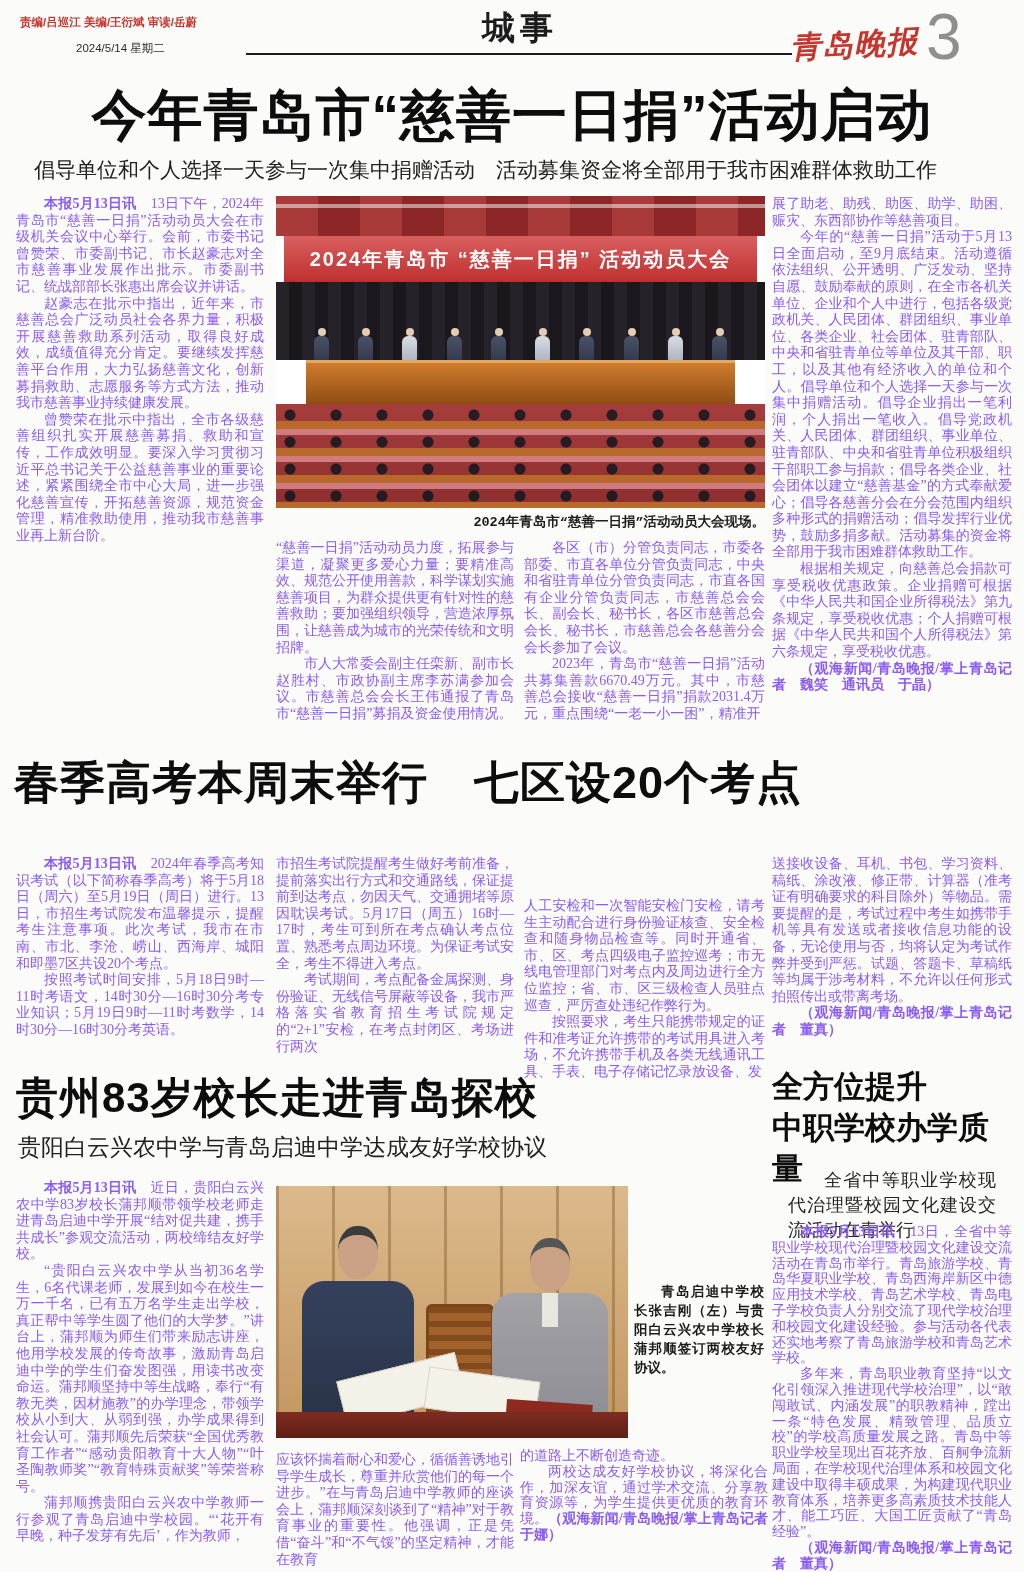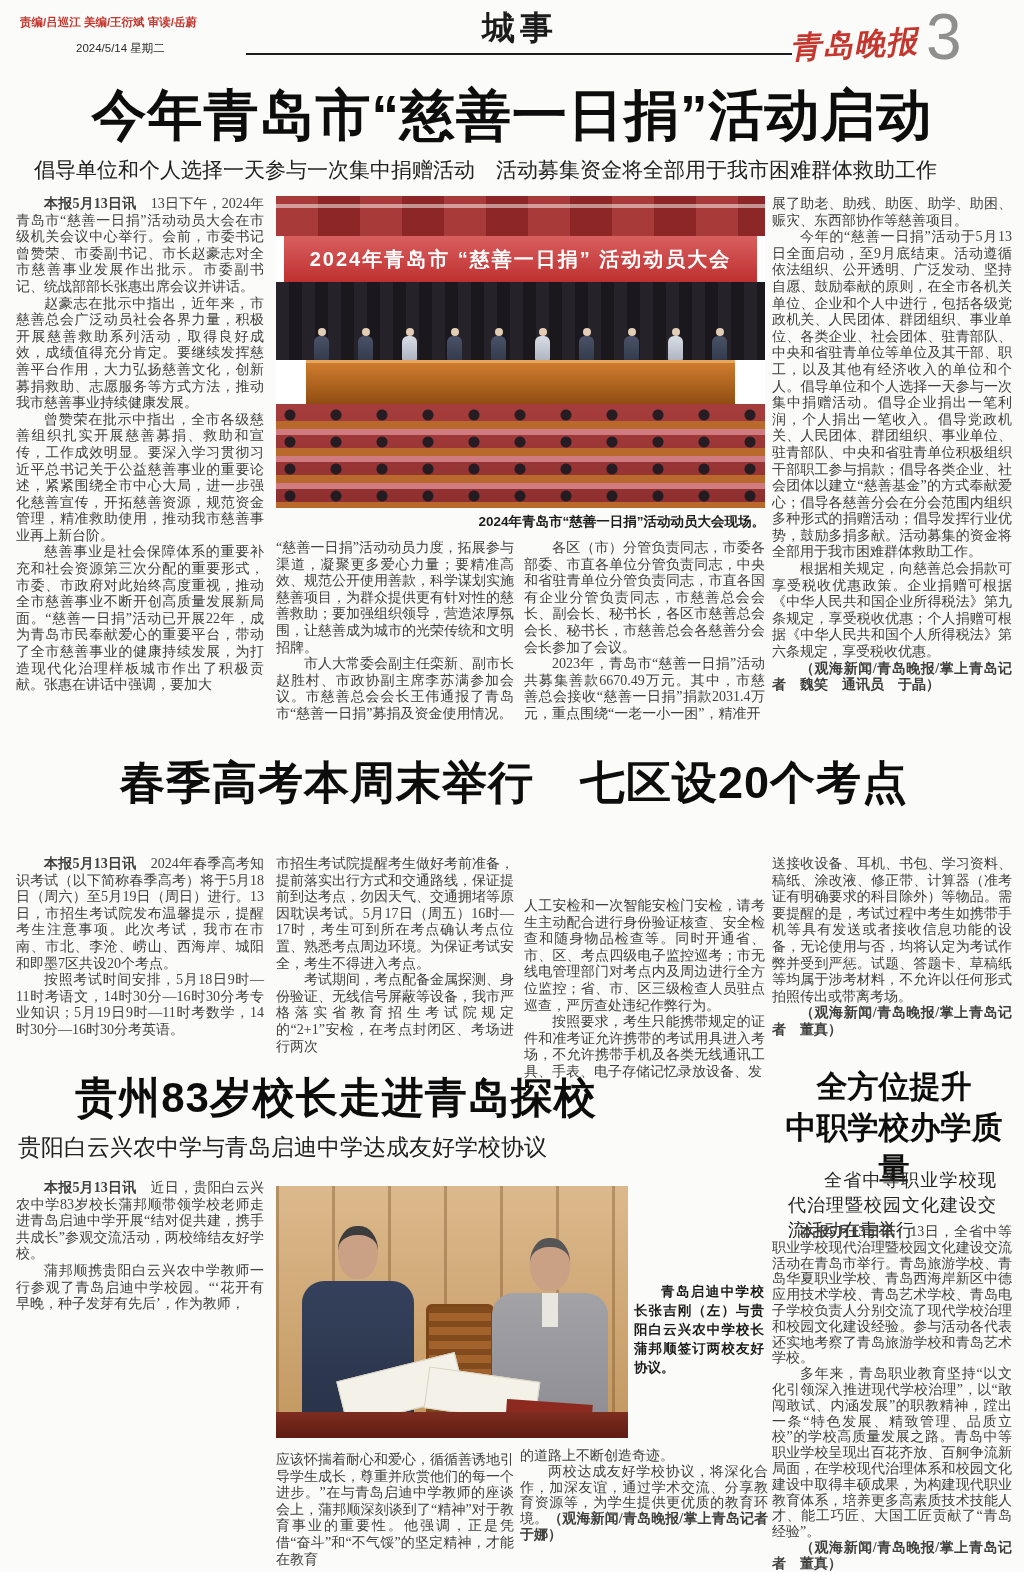--- a/index.html
+++ b/index.html
@@ -13,37 +13,37 @@
            font-family:"Liberation Sans",sans-serif;}
   .section-title{position:absolute;left:0;right:0;top:6px;text-align:center;font-size:33px;
            font-weight:bold;letter-spacing:5px;font-family:"Liberation Sans",sans-serif;padding-left:16px;}
   .header-rule{position:absolute;left:246px;top:53px;width:546px;height:2px;background:#1c1c1c;}
   .masthead{position:absolute;left:790px;top:24px;font-size:31px;color:#c4362e;font-weight:bold;
            font-style:italic;font-family:"DejaVu Serif",serif;transform:rotate(-3deg);letter-spacing:1px;}
   .page-num{position:absolute;left:926px;top:0px;font-size:64px;color:#8f8f8f;
            font-family:"Liberation Sans",sans-serif;}
 
   
-  .bt{position:absolute;font-size:14px;line-height:16.6px;text-align:justify;color:#404040;}
+  .bt{position:absolute;font-size:14px;line-height:16.6px;text-align:justify;color:#8b5cf6;}
   .bt p{margin:0;text-indent:2em;}
   .bt p.cont{text-indent:0;}
   .lead{font-weight:bold;}
   .credit{font-weight:bold;}
-  .headline{position:absolute;font-family:"Liberation Sans",sans-serif;font-weight:900;color:#0d0d0d;margin:0;text-align:center;}
+  .headline{position:absolute;font-family:"Liberation Sans",sans-serif;font-weight:900;color:#0d0d0d;margin:0;}
   .subhead{position:absolute;font-family:"Liberation Sans",sans-serif;color:#222;margin:0;}
 
   
   .a1-headline{left:10px;top:84px;width:1004px;font-size:55px;line-height:62px;text-align:center;letter-spacing:1px;}
   .a1-subhead{left:14px;top:156px;width:1000px;font-size:21px;margin-left:20px;}
   .a1c1{left:16px;top:196px;width:248px;height:548px;}
   .a1c2{left:276px;top:540px;width:238px;height:202px;}
   .a1c3{left:524px;top:540px;width:241px;height:202px;}
   .a1c4{left:772px;top:196px;width:240px;height:560px;}
   .a1cap{position:absolute;left:276px;top:513px;width:489px;text-align:right;font-weight:bold;
-         font-size:13.5px;font-family:Liberation Sans, sans-serif;}
+         font-size:13.5px;font-family:Liberation Mono, monospace;}
 
   
   .photo1{position:absolute;left:276px;top:196px;width:489px;height:312px;background:#fff;overflow:hidden;}
   .p1-ceiling{position:absolute;top:0;left:0;right:0;height:40px;
       background:repeating-linear-gradient(90deg,#a83a3a 0 42px,#8d2727 42px 84px),#9b3030;}
   .p1-ceiling:after{content:"";position:absolute;inset:8px 0 auto 0;height:4px;background:rgba(255,255,255,.5);}
   .p1-banner{position:absolute;top:40px;left:8px;right:8px;height:46px;
       background:linear-gradient(#d95f5f,#bf3030);color:#fff;display:flex;align-items:center;justify-content:center;
       font-weight:bold;font-size:20px;letter-spacing:2px;font-family:"Liberation Sans",sans-serif;white-space:nowrap;}
   .p1-stage{position:absolute;top:86px;left:0;right:0;height:78px;
@@ -121,21 +121,20 @@
   <div class="masthead">青岛晚报</div>
   <div class="page-num">3</div>
 
   <h1 class="headline a1-headline">今年青岛市“慈善一日捐”活动启动</h1>
   <div class="subhead a1-subhead">倡导单位和个人选择一天参与一次集中捐赠活动　活动募集资金将全部用于我市困难群体救助工作</div>
 
   <div class="bt a1c1">
     <p><b class="lead">本报5月13日讯</b><span>　13日下午，2024年青岛市“慈善一日捐”活动动员大会在市级机关会议中心举行。会前，市委书记曾赞荣、市委副书记、市长赵豪志对全市慈善事业发展作出批示。市委副书记、统战部部长张惠出席会议并讲话。</span></p>
     <p>赵豪志在批示中指出，近年来，市慈善总会广泛动员社会各界力量，积极开展慈善救助系列活动，取得良好成效，成绩值得充分肯定。要继续发挥慈善平台作用，大力弘扬慈善文化，创新募捐救助、志愿服务等方式方法，推动我市慈善事业持续健康发展。</p>
     <p>曾赞荣在批示中指出，全市各级慈善组织扎实开展慈善募捐、救助和宣传，工作成效明显。要深入学习贯彻习近平总书记关于公益慈善事业的重要论述，紧紧围绕全市中心大局，进一步强化慈善宣传，开拓慈善资源，规范资金管理，精准救助使用，推动我市慈善事业再上新台阶。</p>
-    <p>慈善事业是社会保障体系的重要补充和社会资源第三次分配的重要形式，市委、市政府对此始终高度重视，推动全市慈善事业不断开创高质量发展新局面。“慈善一日捐”活动已开展22年，成为青岛市民奉献爱心的重要平台，带动了全市慈善事业的健康持续发展，为打造现代化治理样板城市作出了积极贡献。张惠在讲话中强调，要加大</p>
   </div>
 
   <div class="photo1">
     <div class="p1-ceiling"></div>
     <div class="p1-banner">2024年青岛市 “慈善一日捐” 活动动员大会</div>
     <div class="p1-stage"></div>
     <div class="p1-dais">
       <span></span>
         <span></span>
         <span></span>
@@ -187,20 +186,21 @@
   <div class="bt a2c4">
     <p class="cont">送接收设备、耳机、书包、学习资料、稿纸、涂改液、修正带、计算器（准考证有明确要求的科目除外）等物品。需要提醒的是，考试过程中考生如携带手机等具有发送或者接收信息功能的设备，无论使用与否，均将认定为考试作弊并受到严惩。试题、答题卡、草稿纸等均属于涉考材料，不允许以任何形式拍照传出或带离考场。</p>
     <p class="credit">（观海新闻/青岛晚报/掌上青岛记者　董真）</p>
   </div>
 
   <h2 class="headline a3-headline">贵州83岁校长走进青岛探校</h2>
   <div class="subhead a3-subhead">贵阳白云兴农中学与青岛启迪中学达成友好学校协议</div>
 
   <div class="bt a3c1">
     <p><b class="lead">本报5月13日讯</b><span>　近日，贵阳白云兴农中学83岁校长蒲邦顺带领学校老师走进青岛启迪中学开展“结对促共建，携手共成长”参观交流活动，两校缔结友好学校。</span></p>
+    <p>“贵阳白云兴农中学从当初36名学生，6名代课老师，发展到如今在校生一万一千名，已有五万名学生走出学校，真正帮中等学生圆了他们的大学梦。”讲台上，蒲邦顺为师生们带来励志讲座，他用学校发展的传奇故事，激励青岛启迪中学的学生们奋发图强，用读书改变命运。蒲邦顺坚持中等生战略，奉行“有教无类，因材施教”的办学理念，带领学校从小到大、从弱到强，办学成果得到社会认可。蒲邦顺先后荣获“全国优秀教育工作者”“感动贵阳教育十大人物”“叶圣陶教师奖”“教育特殊贡献奖”等荣誉称号。</p>
     <p>蒲邦顺携贵阳白云兴农中学教师一行参观了青岛启迪中学校园。“‘花开有早晚，种子发芽有先后’，作为教师，</p>
   </div>
 
   <div class="photo2">
     <div class="p2-panels"></div>
     <div class="p2-chair"></div>
     <div class="p2-man p2-manL">
       <div class="p2-head"></div>
       <div class="p2-body"></div>
     </div>

